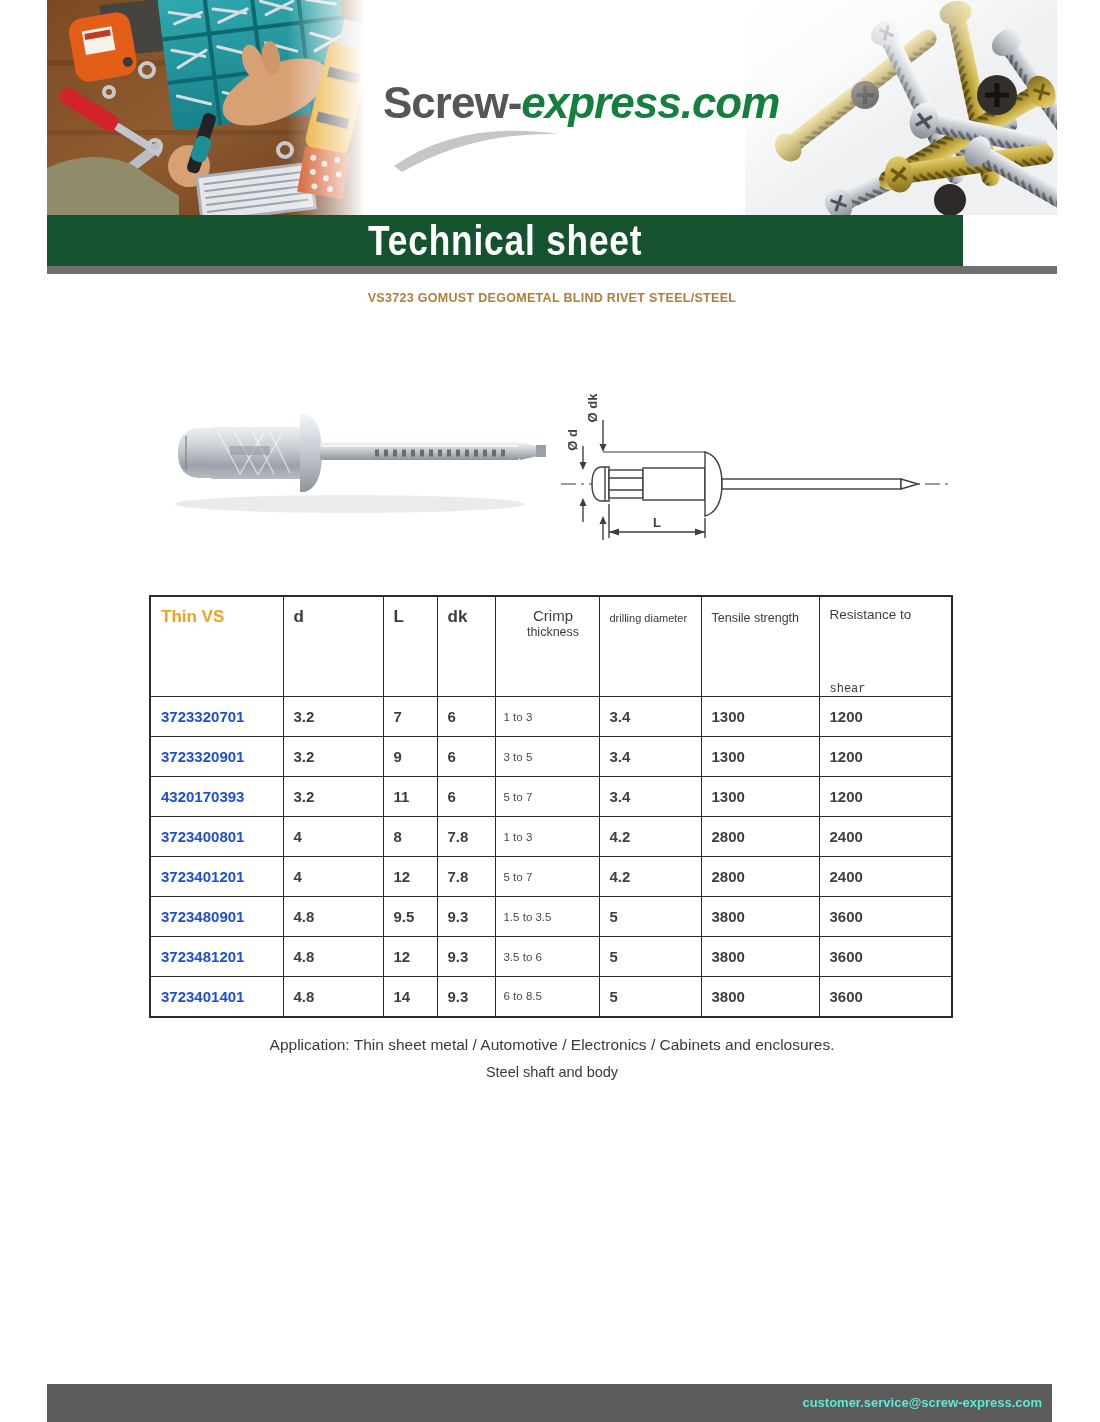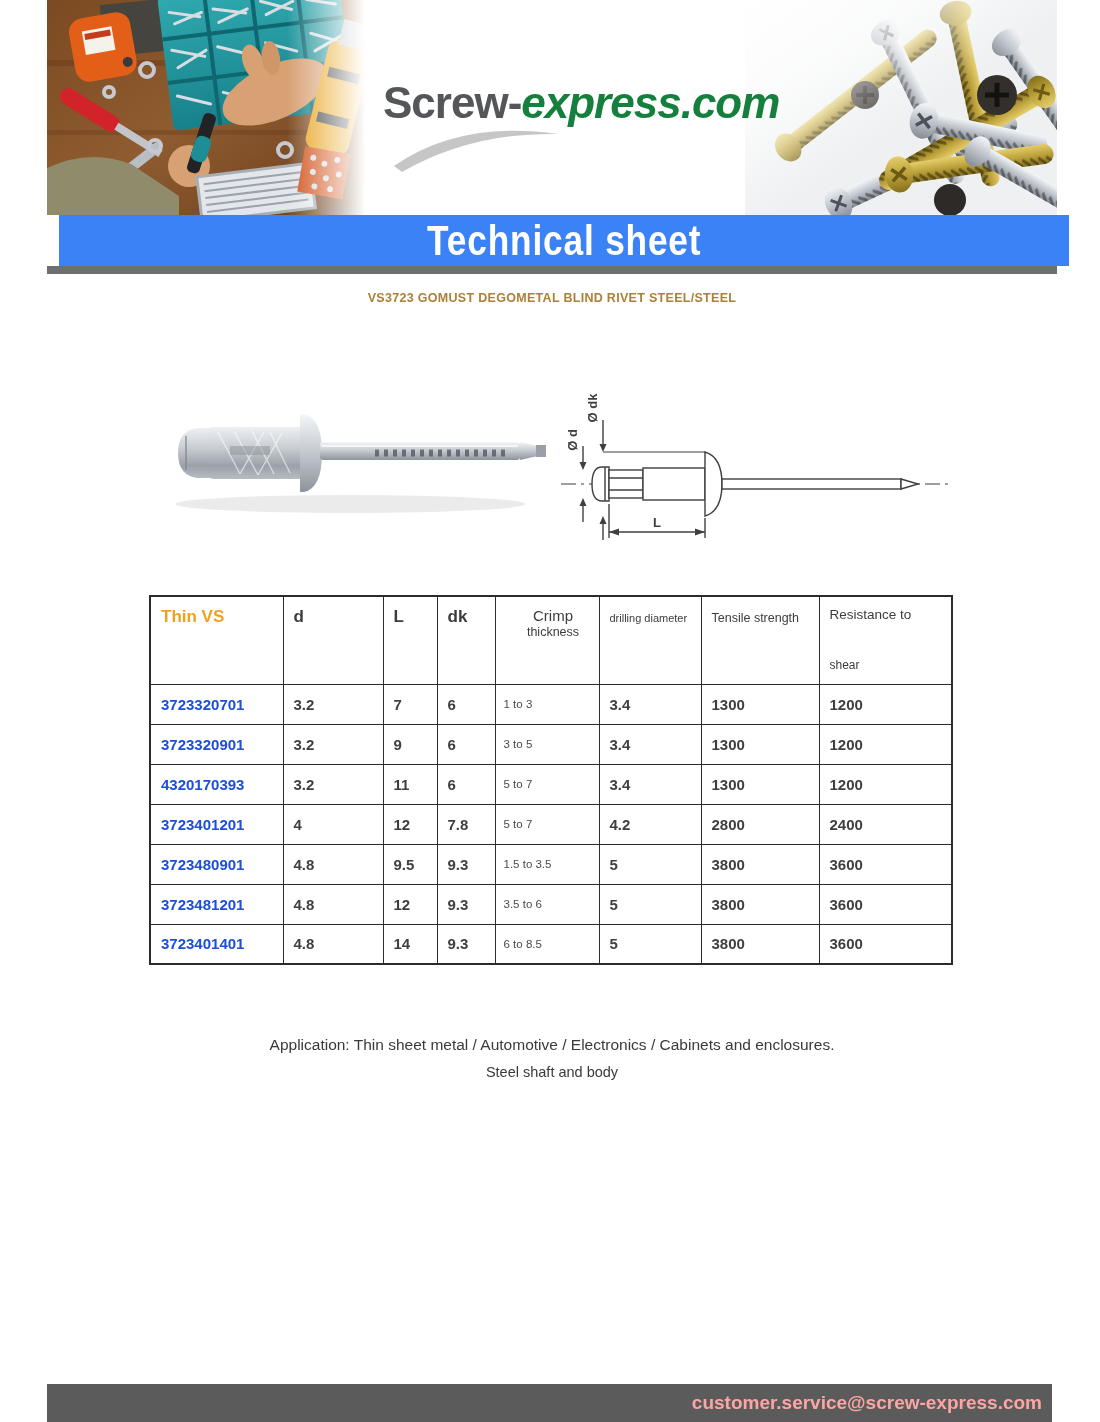--- a/index.html
+++ b/index.html
@@ -11,22 +11,22 @@
   .abs { position:absolute; }
 
   
   .photo-left  { left:47px;  top:0; width:318px; height:215px; }
   .photo-right { left:745px; top:0; width:312px; height:215px; }
   .logo { left:383px; top:78px; width:360px; white-space:nowrap; font-size:44px; font-weight:bold; letter-spacing:-1px; }
   .logo .p1 { color:#55565a; }
   .logo .p2 { color:#15803d; font-style:italic; }
   .swoosh { left:390px; top:124px; width:175px; height:48px; }
 
-  .banner { left:47px; top:215px; width:1010px; height:51px; background:#3b82f6;
-            display:flex; align-items:center; justify-content:center;margin-left:12px; }
+  .banner { left:47px; top:215px; width:916px; height:51px; background:#14532d;
+            display:flex; align-items:center; justify-content:center; }
   .banner-text { color:#ffffff; font-weight:bold; font-size:43px; letter-spacing:1px;
                  display:inline-block; transform:scaleX(.82); }
   .gray-strip { left:47px; top:266px; width:1010px; height:8px; background:#6f6f6f; }
 
   .subtitle { left:47px; top:291px; width:1010px; text-align:center;
               font-size:12.5px; font-weight:bold; color:#ad8038; letter-spacing:.3px; }
 
   
   .rivet-photo { left:170px; top:396px; width:392px; height:126px; }
   .rivet-diagram { left:545px; top:382px; width:420px; height:178px; }
@@ -40,31 +40,31 @@
   table.spec tbody tr { height:40px; }
   th { vertical-align:top; text-align:left; font-weight:normal; color:#3c3c3c; padding:10px 4px 0 10px; }
   .h-code   { color:#f0a120; font-weight:bold; font-size:17px; }
   .h-dim    { font-weight:bold; font-size:17px; }
   .h-crimp  { text-align:center; padding-left:16px; }
   .h-crimp .l1 { font-size:15px; display:block; }
   .h-crimp .l2 { font-size:12.5px; display:block; margin-top:1px; }
   .h-drill   { font-size:11px;  padding-top:15px; }
   .h-tensile { font-size:12.5px; padding-top:14px; }
   .h-resist .l1 { font-size:13.5px; display:block; }
-  .h-resist .l2 { font-size:12px; display:block; margin-top:36px; }
+  .h-resist .l2 { font-size:12px; display:block; margin-top:60px;font-family:Liberation Mono, monospace; }
   td { font-weight:bold; font-size:15px; color:#3f3f3f; padding-left:10px; vertical-align:middle; }
   td.col0 { color:#1d4ed8; }
   td.col4 { font-weight:normal; font-size:11.5px; color:#4a4a4a; padding-left:8px; }
 
   
   .note1 { left:47px; top:1036px; width:1010px; text-align:center; font-size:15.5px; color:#3a3a3a; }
   .note2 { left:47px; top:1064px; width:1010px; text-align:center; font-size:14.5px; color:#3a3a3a; }
   .footer { left:47px; top:1384px; width:1005px; height:38px; background:#5b5b5b;
             text-align:right; padding-right:10px; }
-  .footer a { color:#fca5a5; font-weight:bold; font-size:19px; line-height:38px; text-decoration:none; }
+  .footer a { color:#5eead4; font-weight:bold; font-size:13px; line-height:38px; text-decoration:none; }
 </style>
 </head>
 <body>
 
 <svg class="abs photo-left" viewBox="0 0 318 215" preserveAspectRatio="none">
   <defs>
     <linearGradient id="wood" x1="0" y1="0" x2="1" y2="1">
       <stop offset="0" stop-color="#7c4a22"></stop>
         <stop offset=".5" stop-color="#8f5c30"></stop>
         <stop offset="1" stop-color="#6b3d1d"></stop>
@@ -399,20 +399,30 @@
         <td class="col0">4320170393</td>
         <td class="col1">3.2</td>
         <td class="col2">11</td>
         <td class="col3">6</td>
         <td class="col4">5 to 7</td>
         <td class="col5">3.4</td>
         <td class="col6">1300</td>
         <td class="col7">1200</td>
       </tr>
       <tr>
+        <td class="col0">3723400801</td>
+        <td class="col1">4</td>
+        <td class="col2">8</td>
+        <td class="col3">7.8</td>
+        <td class="col4">1 to 3</td>
+        <td class="col5">4.2</td>
+        <td class="col6">2800</td>
+        <td class="col7">2400</td>
+      </tr>
+      <tr>
         <td class="col0">3723401201</td>
         <td class="col1">4</td>
         <td class="col2">12</td>
         <td class="col3">7.8</td>
         <td class="col4">5 to 7</td>
         <td class="col5">4.2</td>
         <td class="col6">2800</td>
         <td class="col7">2400</td>
       </tr>
       <tr>

